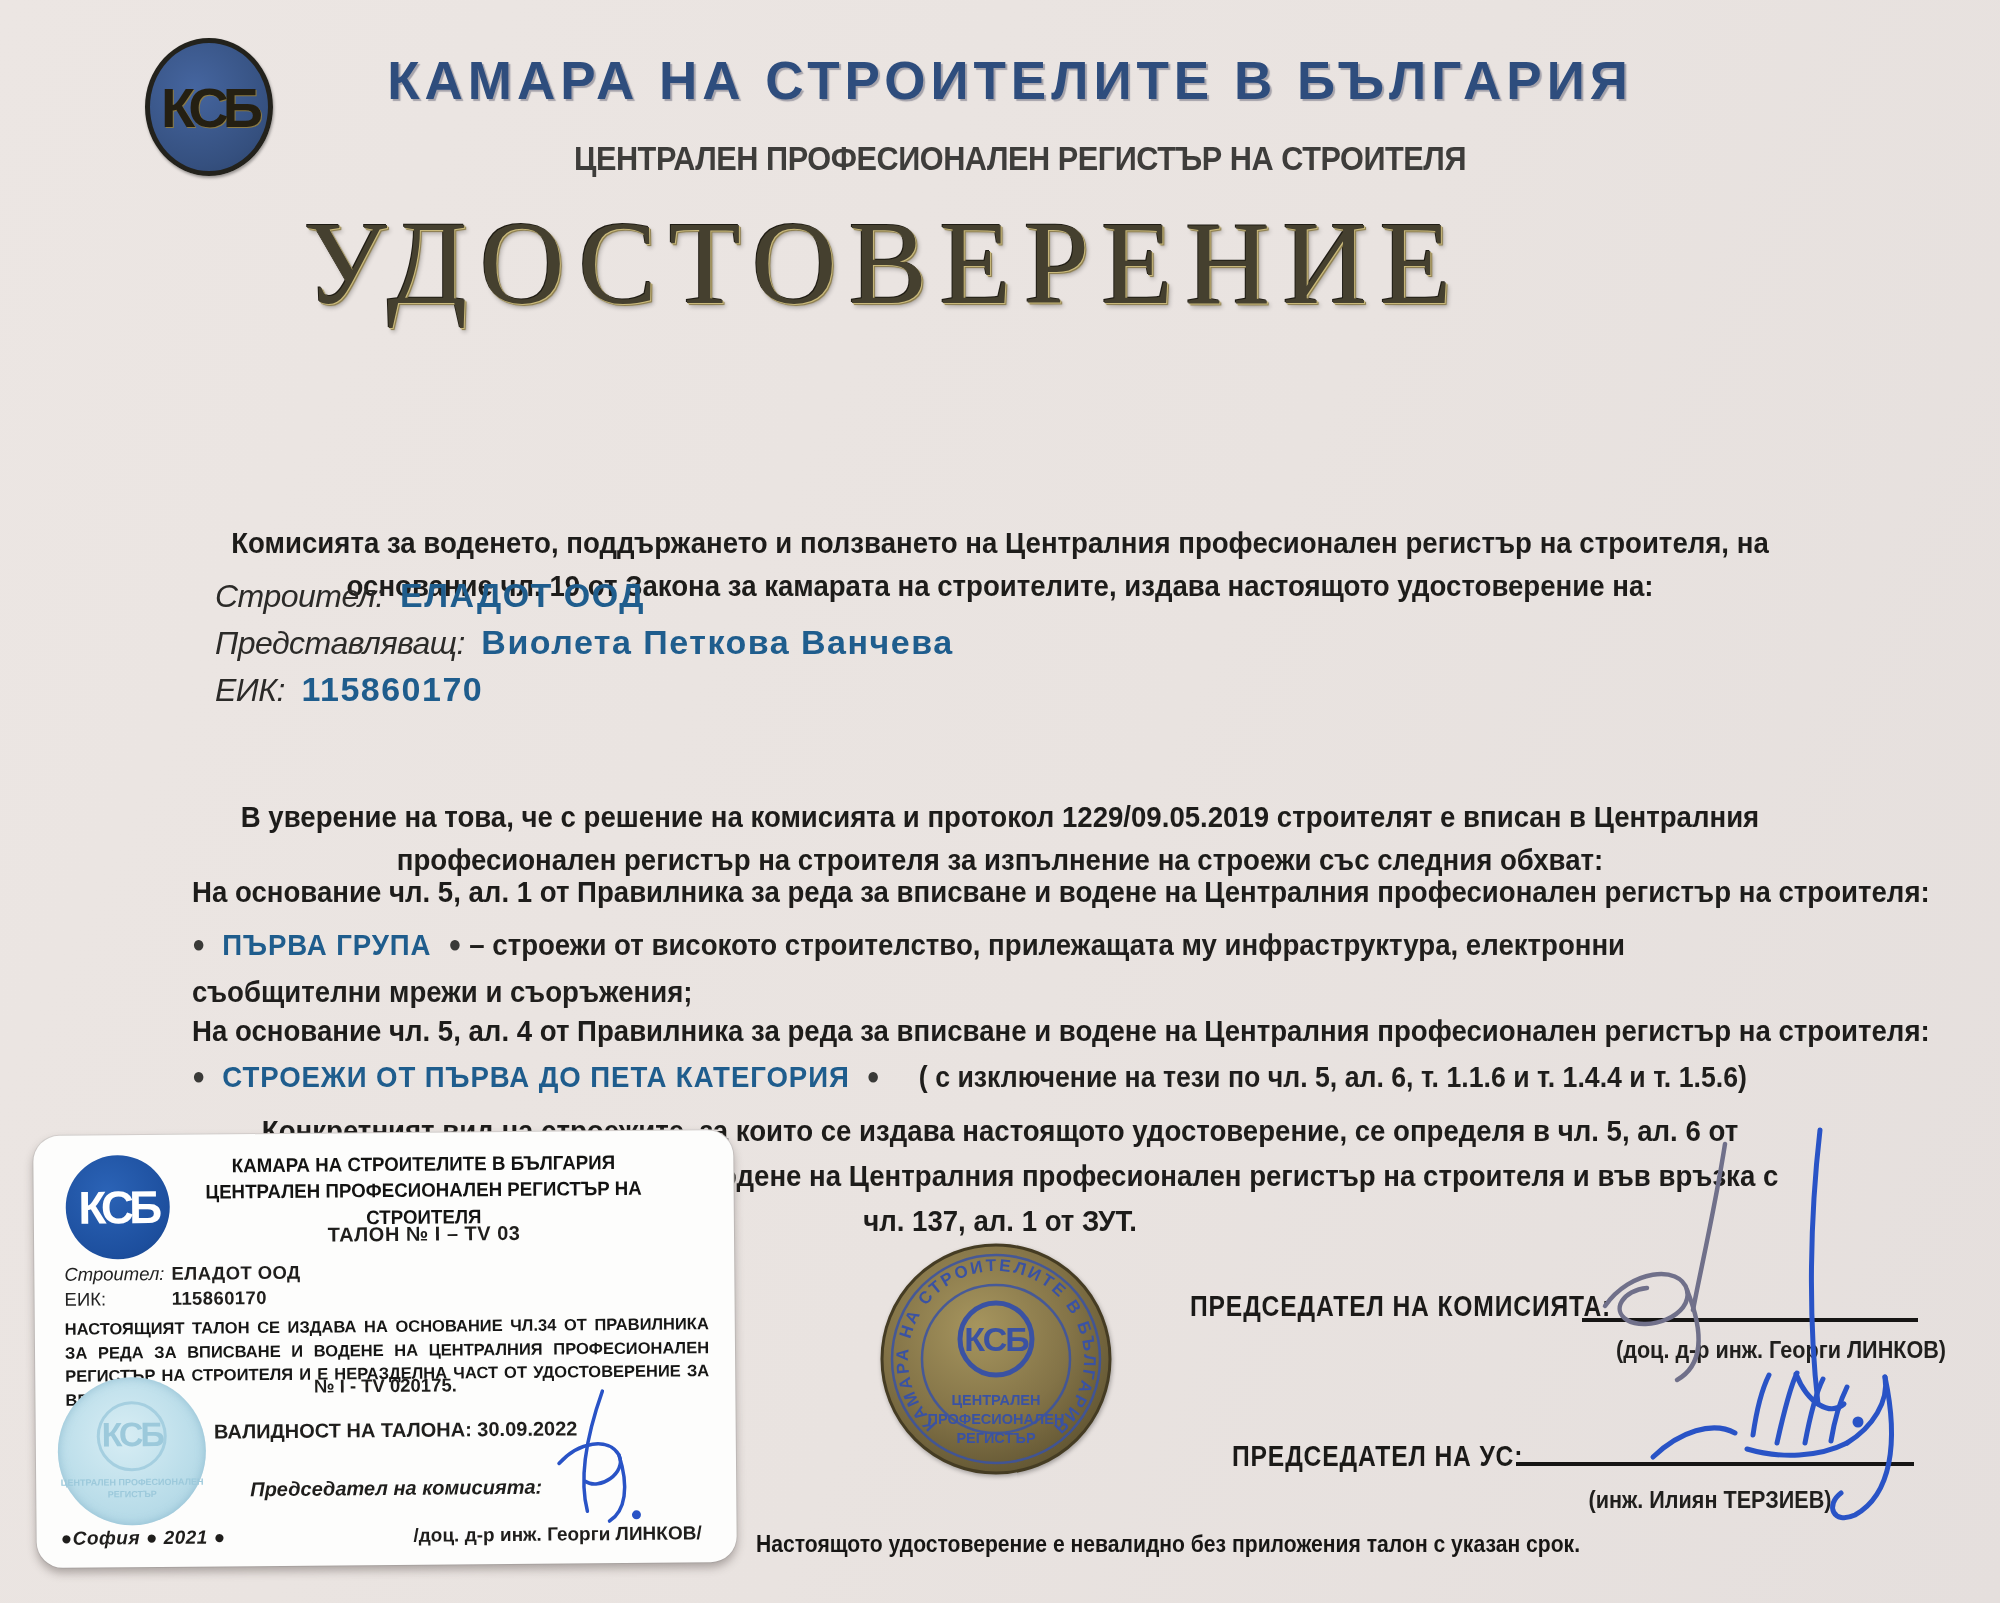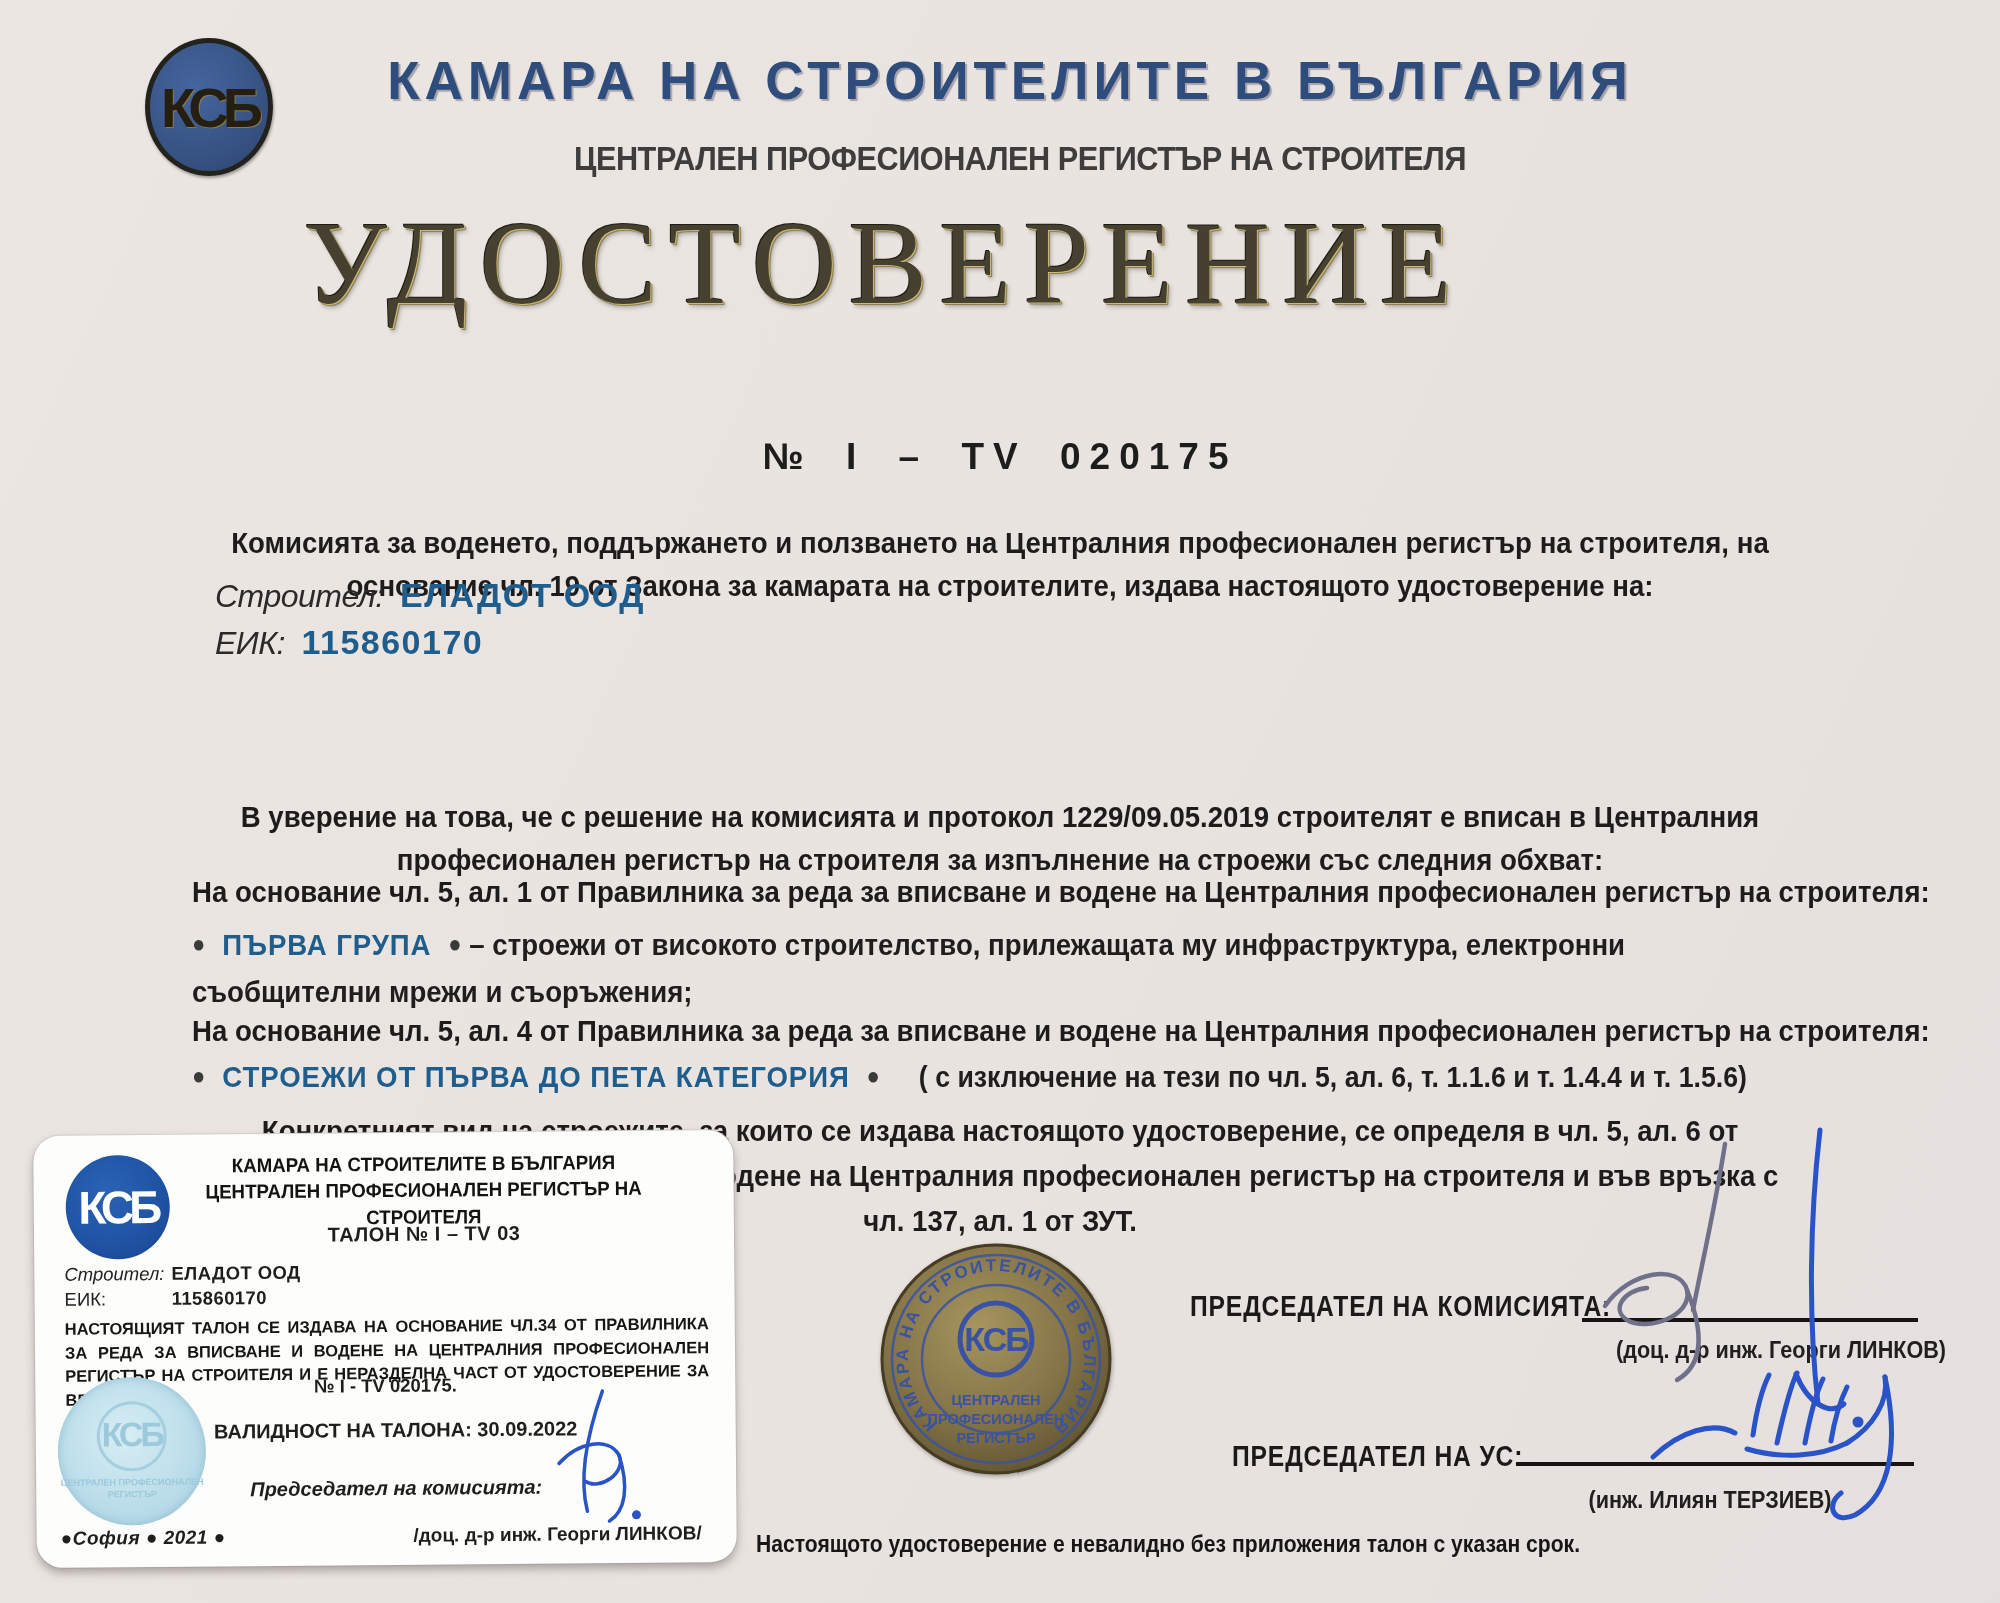--- a/index.html
+++ b/index.html
@@ -126,28 +126,31 @@
 
 <div class="page">
 
   <div class="hdr-logo">
     <span>КСБ</span>
   </div>
   <div class="org-name">КАМАРА НА СТРОИТЕЛИТЕ В БЪЛГАРИЯ</div>
   <div class="org-subtitle">ЦЕНТРАЛЕН ПРОФЕСИОНАЛЕН РЕГИСТЪР НА СТРОИТЕЛЯ</div>
 
   <div class="cert-title">УДОСТОВЕРЕНИЕ</div>
-  <div class="cert-number">№ I – TV 020175</div>
 
   <p class="intro txt center-cond">Комисията за воденето, поддържането и ползването на Централния професионален регистър на строителя, на основание чл. 19  от Закона за камарата на строителите, издава настоящото удостоверение на:</p>
 
   <div class="builder">
     <div class="b-row">
       <span class="b-label">Строител:</span>
       <span class="b-value">ЕЛАДОТ ООД</span>
+    </div>
+    <div class="b-row">
+      <span class="b-label">Представляващ:</span>
+      <span class="b-value">Виолета Петкова  Ванчева</span>
     </div>
     <div class="b-row">
       <span class="b-label">ЕИК:</span>
       <span class="b-value">115860170</span>
     </div>
   </div>
 
   <p class="statement txt center-cond">В уверение на това, че с решение на комисията и протокол 1229/09.05.2019 строителят е вписан в Централния професионален регистър на строителя за изпълнение на строежи със следния обхват:</p>
   <p class="basis1 txt left-cond">На основание чл. 5, ал. 1 от Правилника за реда за вписване и водене на Централния професионален регистър на строителя:</p>
 

